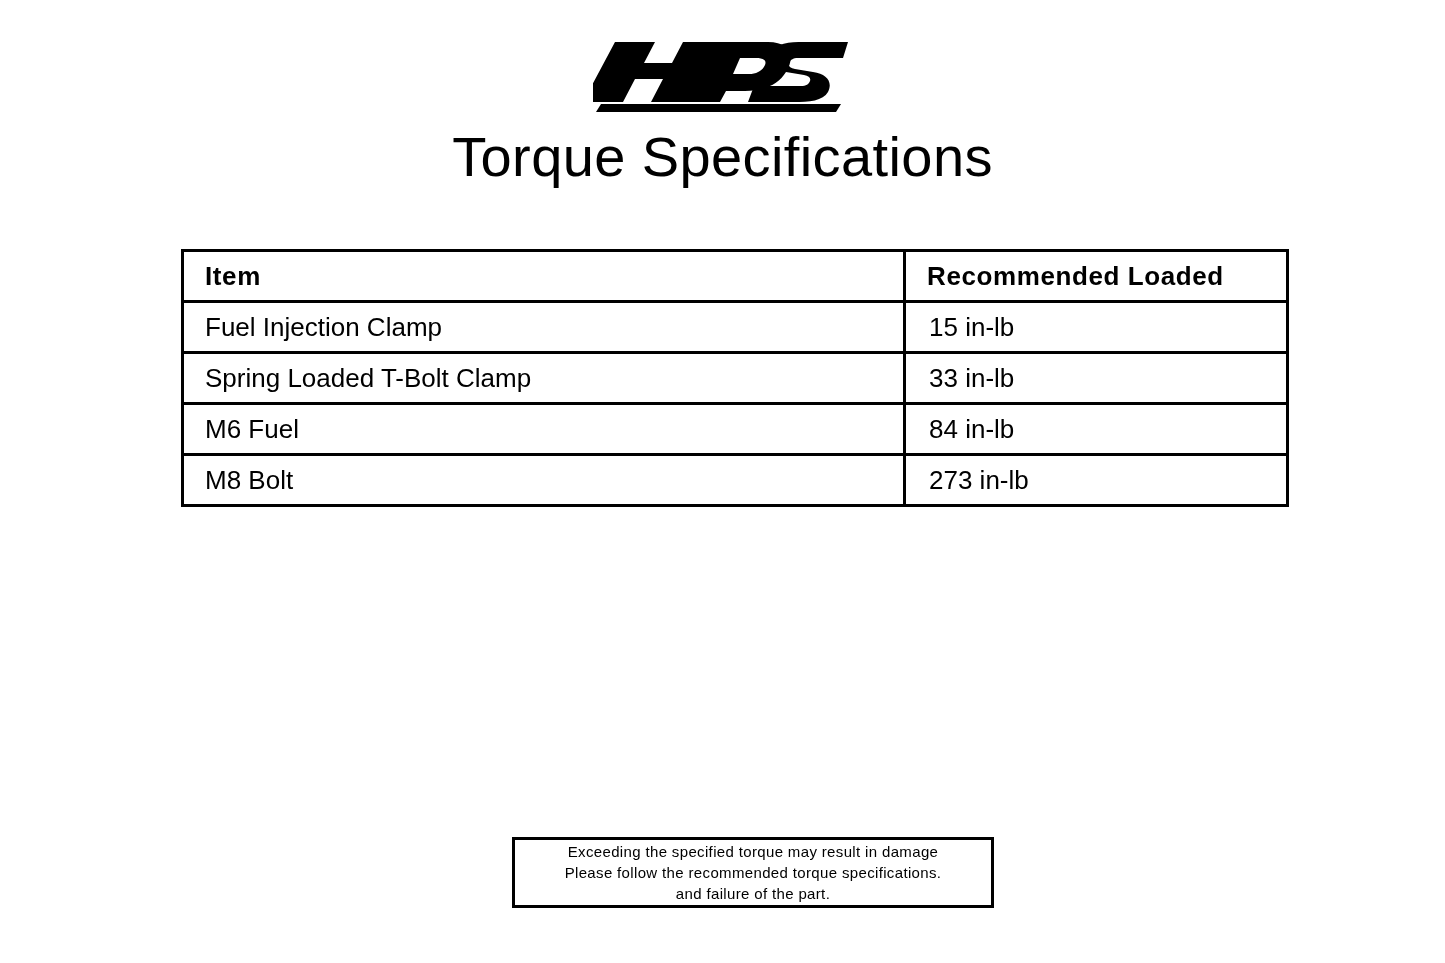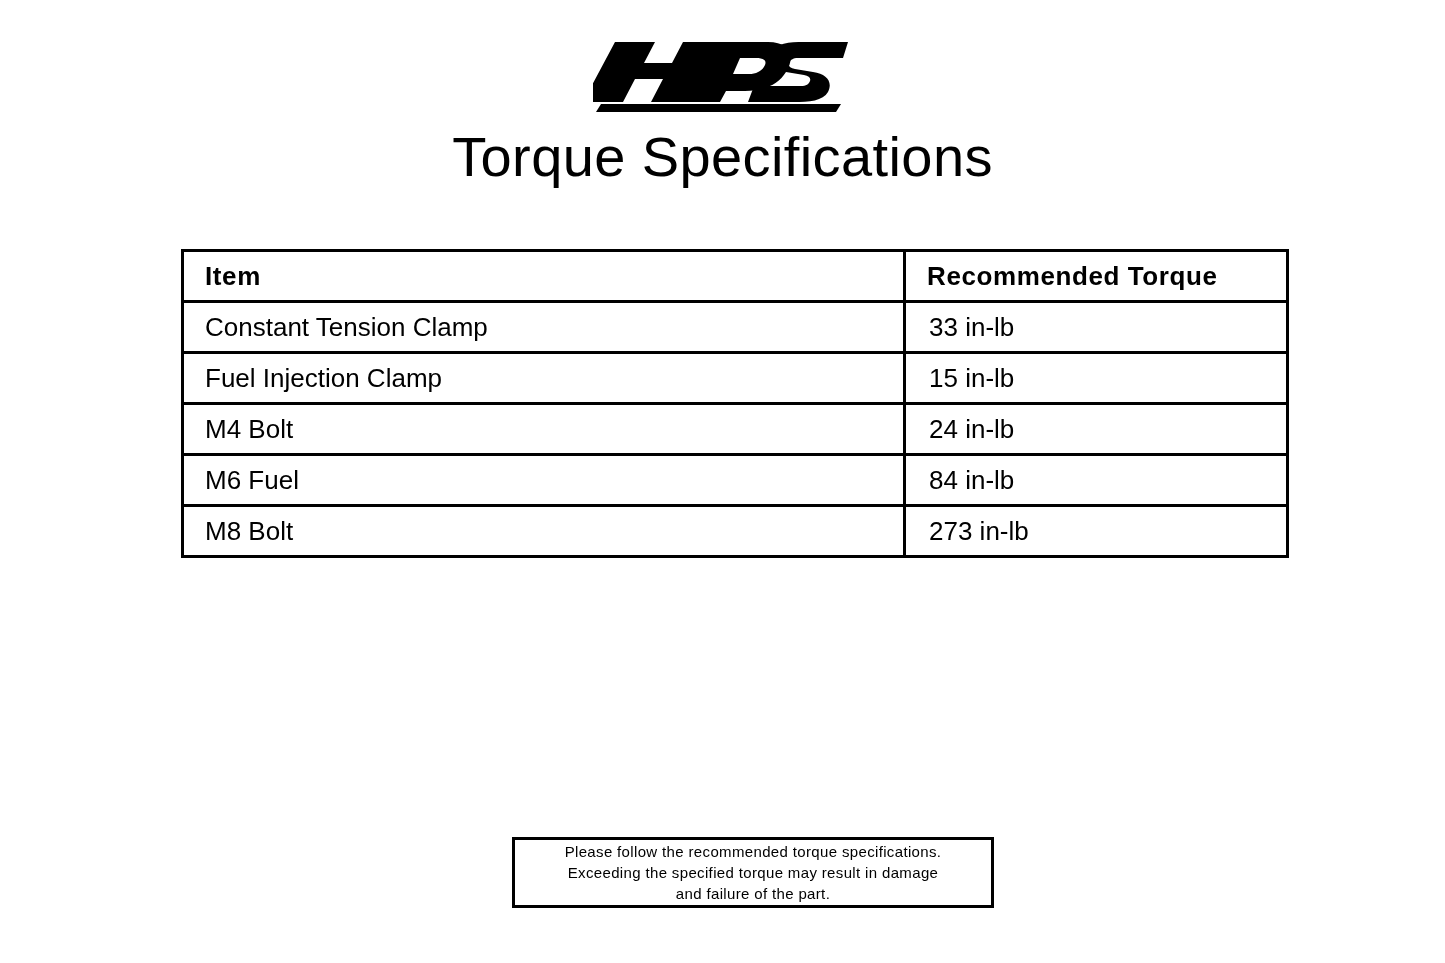--- a/index.html
+++ b/index.html
@@ -129,44 +129,40 @@
 <div class="page-title">Torque Specifications</div>
 
 <table class="spec-table">
   <colgroup>
     <col class="col-item">
     <col class="col-torque">
   </colgroup>
   <thead>
     <tr>
       <th>Item</th>
-      <th>Recommended Torque</th>
+      <th>Recommended Loaded</th>
     </tr>
   </thead>
   <tbody>
-    <tr>
-      <td>Constant Tension Clamp</td>
-      <td class="torque-cell">33 in-lb</td>
-    </tr>
     <tr>
       <td>Fuel Injection Clamp</td>
       <td class="torque-cell">15 in-lb</td>
     </tr>
     <tr>
-      <td>M4 Bolt</td>
-      <td class="torque-cell">24 in-lb</td>
+      <td>Spring Loaded T-Bolt Clamp</td>
+      <td class="torque-cell">33 in-lb</td>
     </tr>
     <tr>
       <td>M6 Fuel</td>
       <td class="torque-cell">84 in-lb</td>
     </tr>
     <tr>
       <td>M8 Bolt</td>
       <td class="torque-cell">273 in-lb</td>
     </tr>
   </tbody>
 </table>
 
 <div class="note-box">
+  <div class="note-line">Exceeding the specified torque may result in damage</div>
   <div class="note-line">Please follow the recommended torque specifications.</div>
-  <div class="note-line">Exceeding the specified torque may result in damage</div>
   <div class="note-line">and failure of the part.</div>
 </div>
 
 </body></html>

